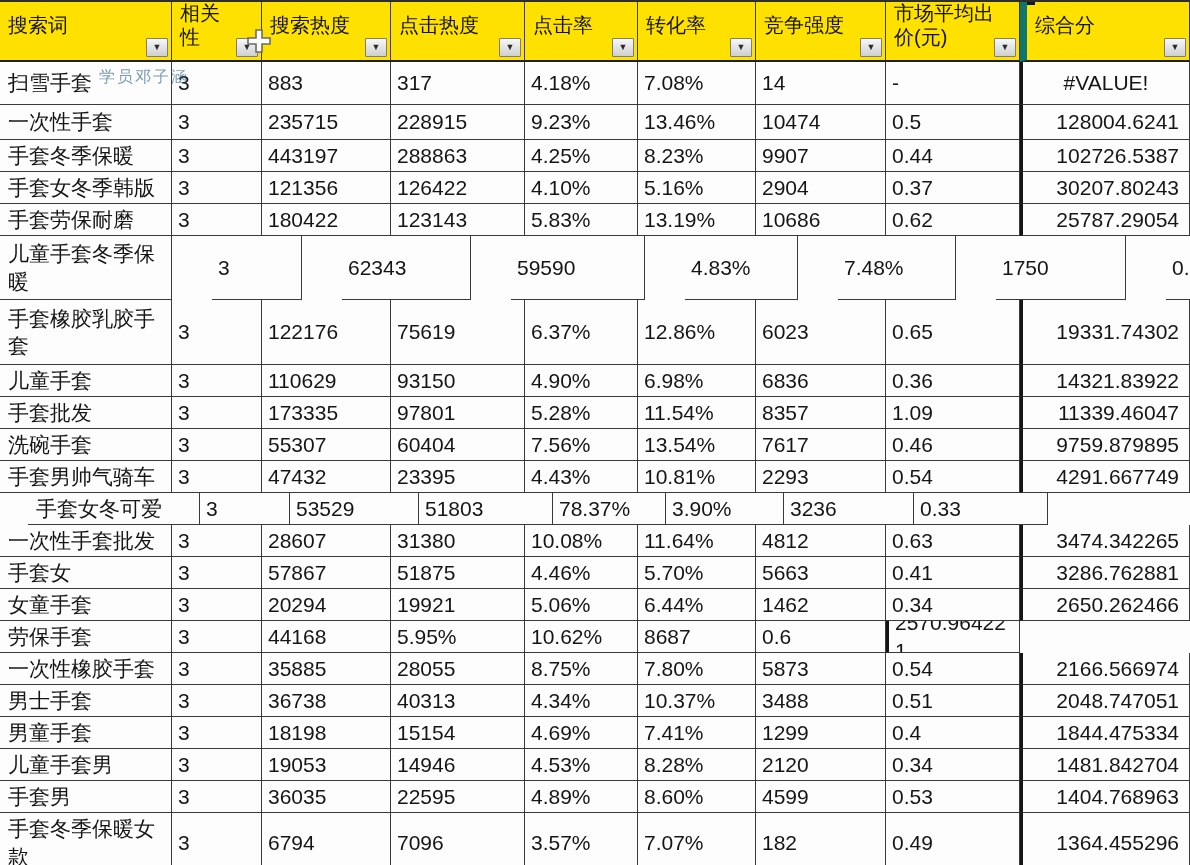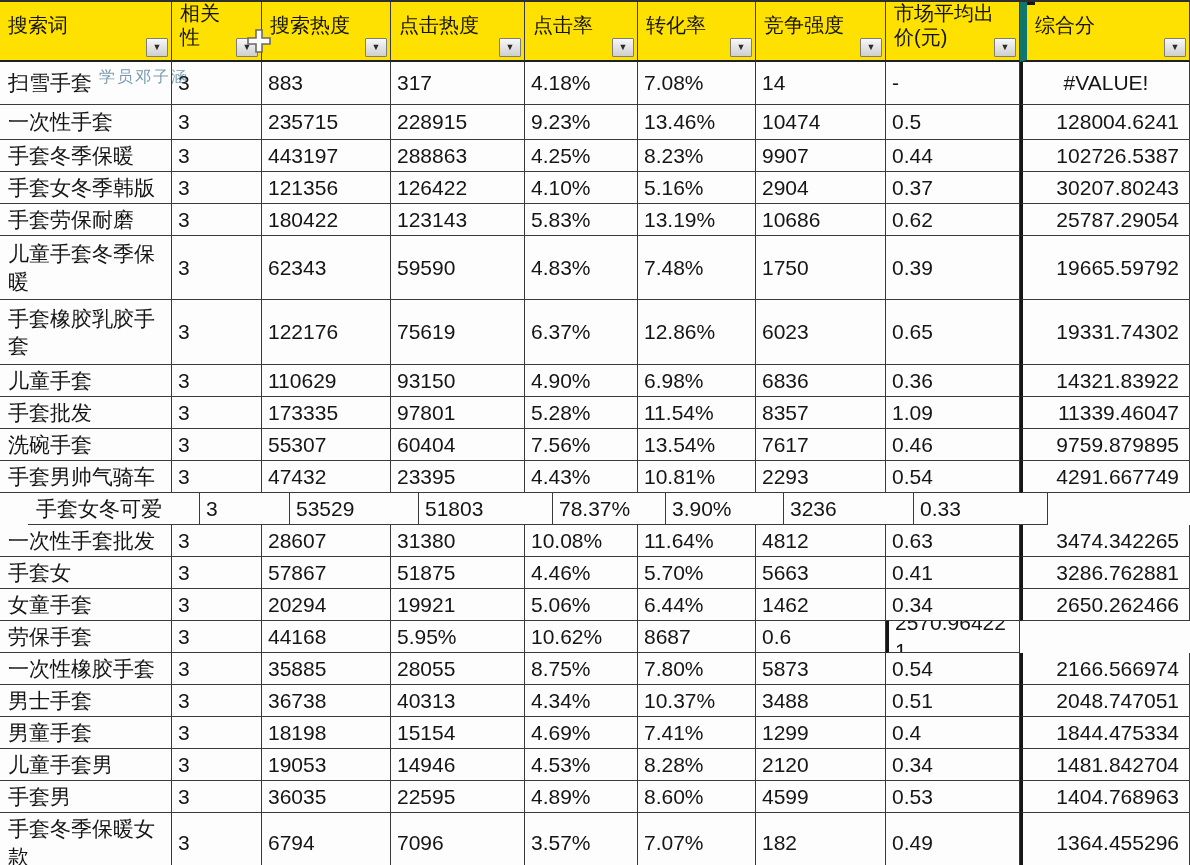--- a/index.html
+++ b/index.html
@@ -275,21 +275,21 @@
           <div class="cell c6">
             <span>10686</span>
           </div>
           <div class="cell c7">
             <span>0.62</span>
           </div>
           <div class="cell c8">
             <span>25787.29054</span>
           </div>
         </div>
-        <div class="row" style="height: 64px;">
+        <div class="row" style="height: 64px; gap: 40px;">
           <div class="cell c0">
             <span>儿童手套冬季保暖</span>
           </div>
           <div class="cell c1">
             <span>3</span>
           </div>
           <div class="cell c2">
             <span>62343</span>
           </div>
           <div class="cell c3">

